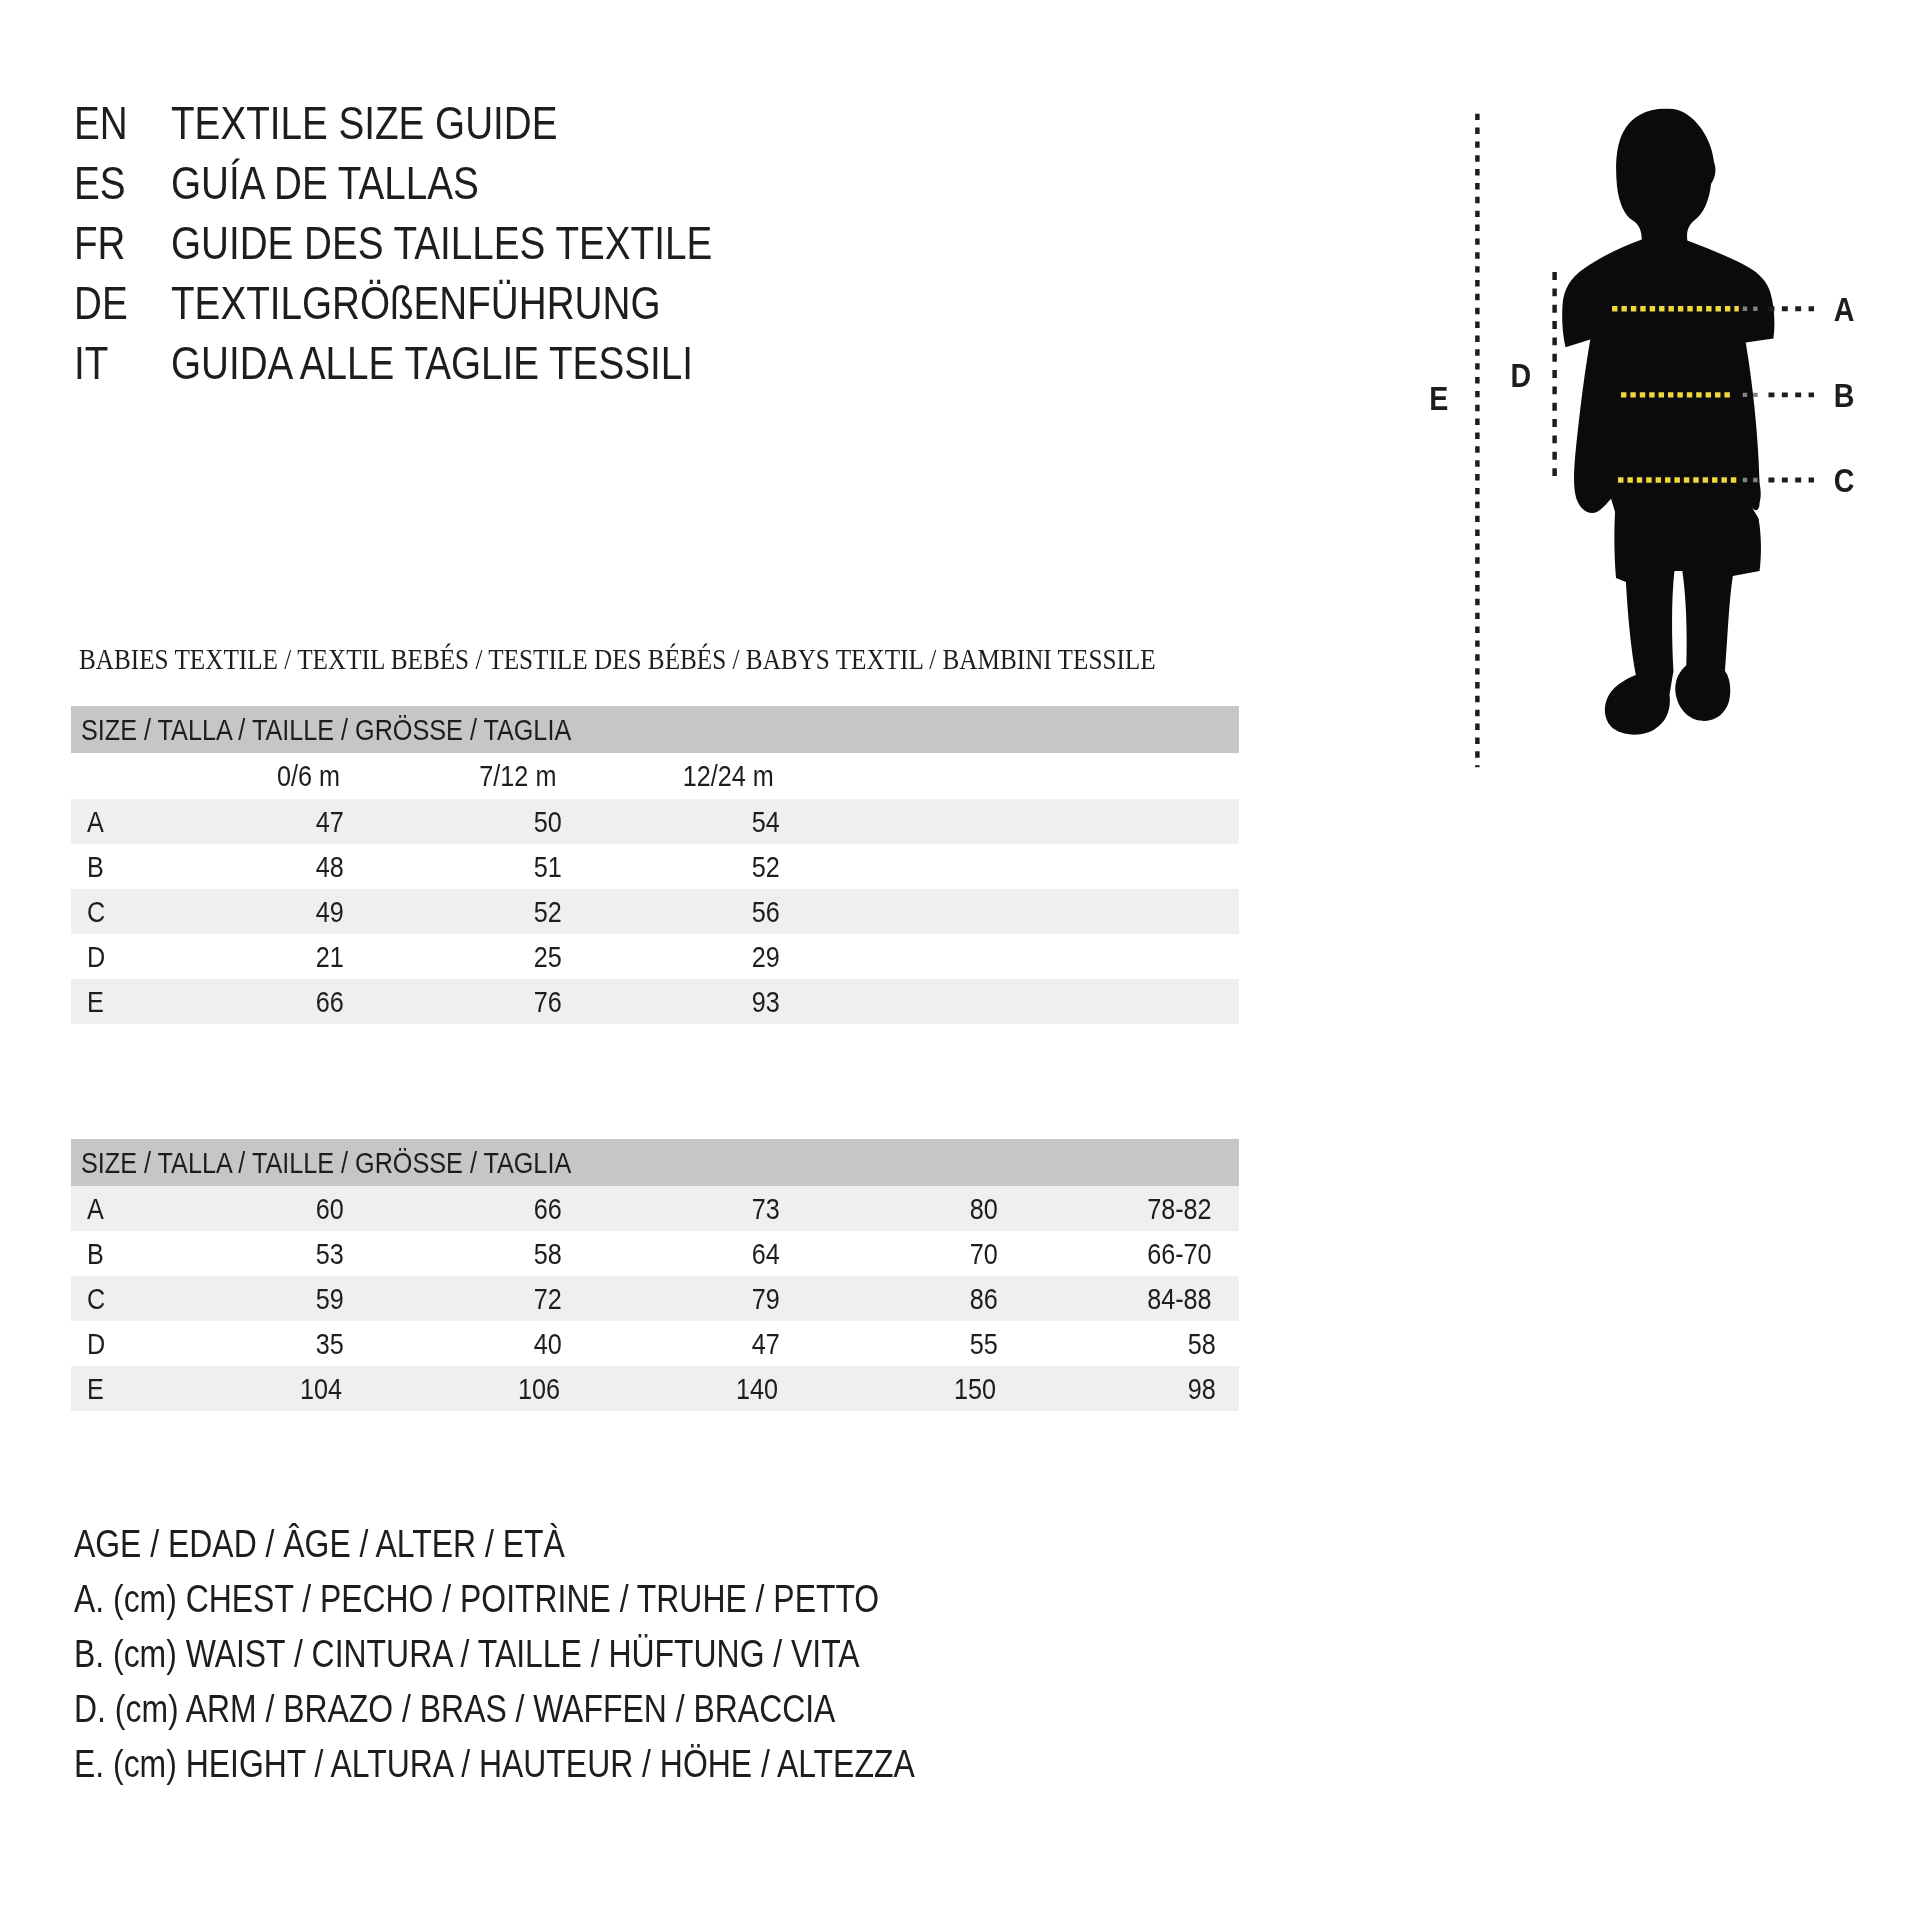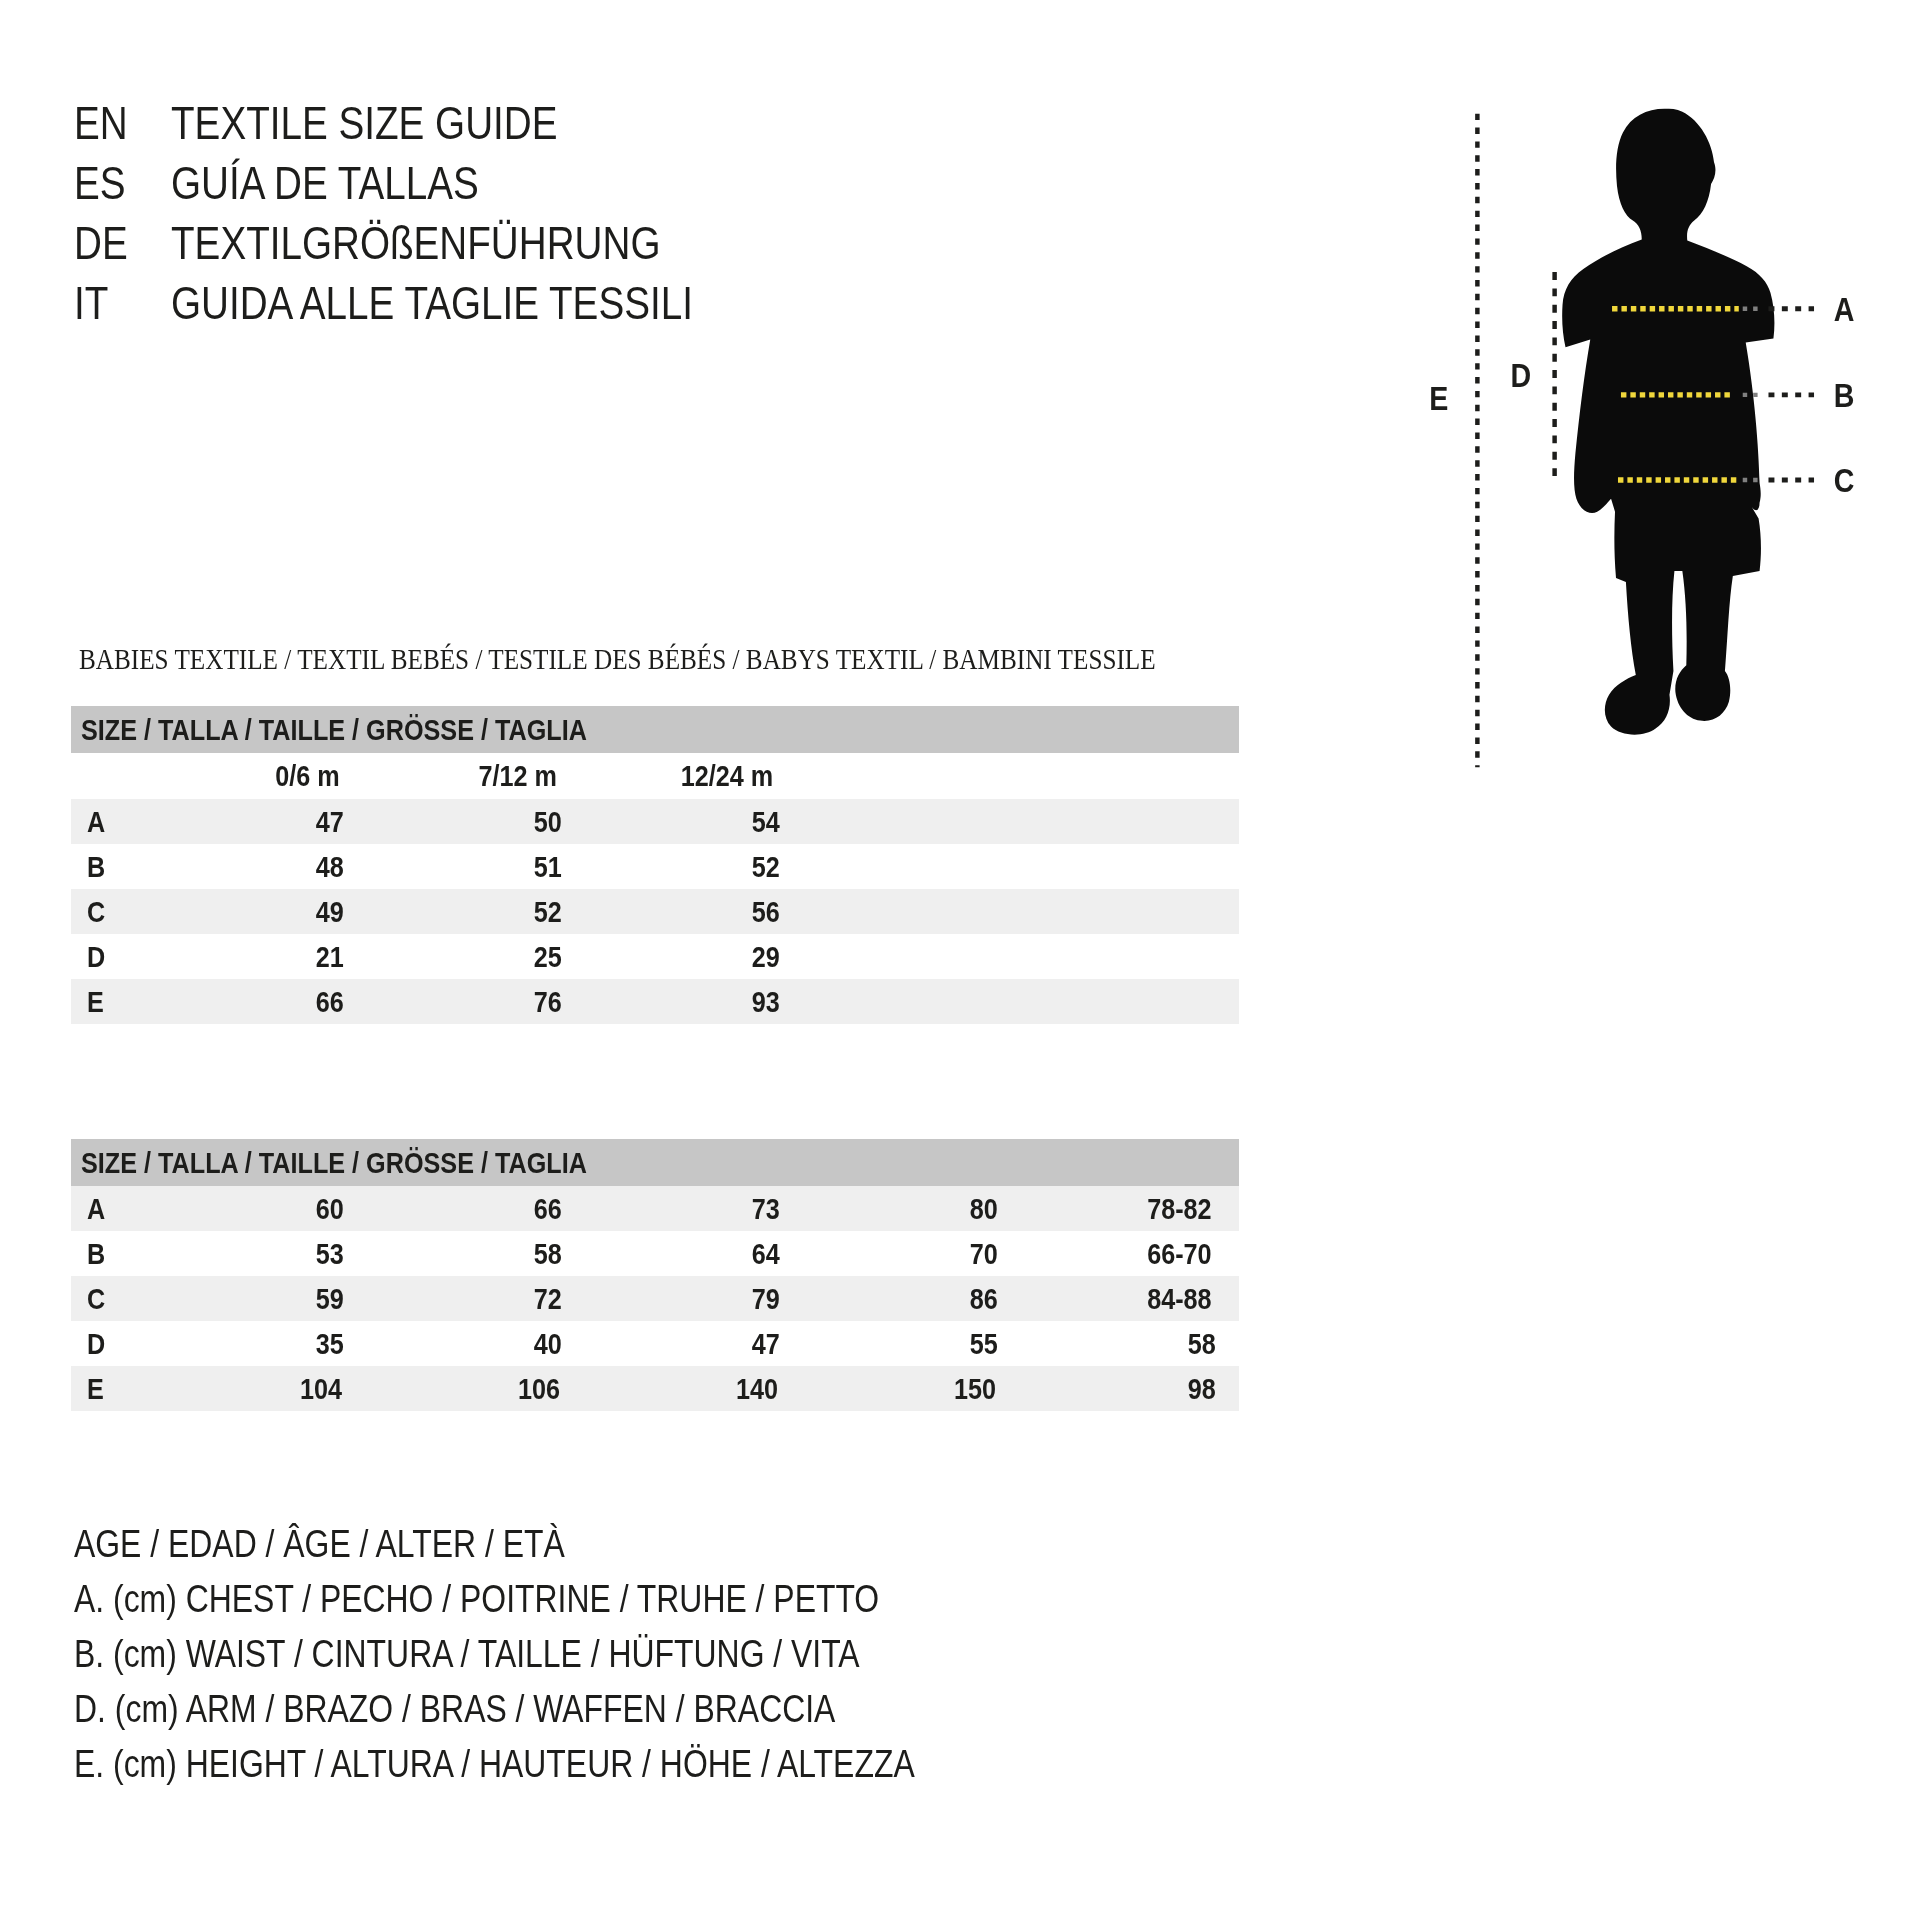--- a/index.html
+++ b/index.html
@@ -14,21 +14,21 @@
   #lang-header{position:absolute;left:74px;top:93px;}
   .lang-row{display:flex;align-items:center;height:60px;font-size:46px;}
   .lang-code{width:97px;flex:0 0 97px;}
 
   
   .section-heading{position:absolute;left:79px;font-size:30px;line-height:30px;font-family:Liberation Serif, serif;}
   #babies-heading{top:644px;}
   #children-heading{top:1075px;}
 
   
-  .size-table{position:absolute;left:71px;width:1168px;font-size:30px;font-weight:bold;}
+  .size-table{position:absolute;left:71px;width:1168px;font-size:30px;}
   #babies-table{top:706px;}
   #children-table{top:1139px;}
   .size-bar{height:47px;line-height:47px;background:#c6c6c6;padding-left:10px;box-sizing:border-box;}
   .trow{display:grid;align-items:center;}
   .cols-3{grid-template-columns:57px 218px 218px 218px 1fr;}
   .cols-5{grid-template-columns:57px 218px 218px 218px 218px 218px 1fr;}
   .col-head{height:46px;}
   .data-row{height:45px;}
   .data-row.band{background:#efefef;}
   .lbl{padding-left:16px;text-align:left;}
@@ -48,20 +48,24 @@
 <div id="page">
 
   <div id="lang-header">
       <div class="lang-row">
         <span class="lang-code"><span class="cond">EN</span></span>
         <span class="cond">TEXTILE SIZE GUIDE</span>
       </div>
       <div class="lang-row">
         <span class="lang-code"><span class="cond">ES</span></span>
         <span class="cond">GUÍA DE TALLAS</span>
+      </div>
+      <div class="lang-row">
+        <span class="lang-code"><span class="cond">FR</span></span>
+        <span class="cond">GUIDE DES TAILLES TEXTILE</span>
       </div>
       <div class="lang-row">
         <span class="lang-code"><span class="cond">DE</span></span>
         <span class="cond">TEXTILGRÖßENFÜHRUNG</span>
       </div>
       <div class="lang-row">
         <span class="lang-code"><span class="cond">IT</span></span>
         <span class="cond">GUIDA ALLE TAGLIE TESSILI</span>
       </div>
     </div>

